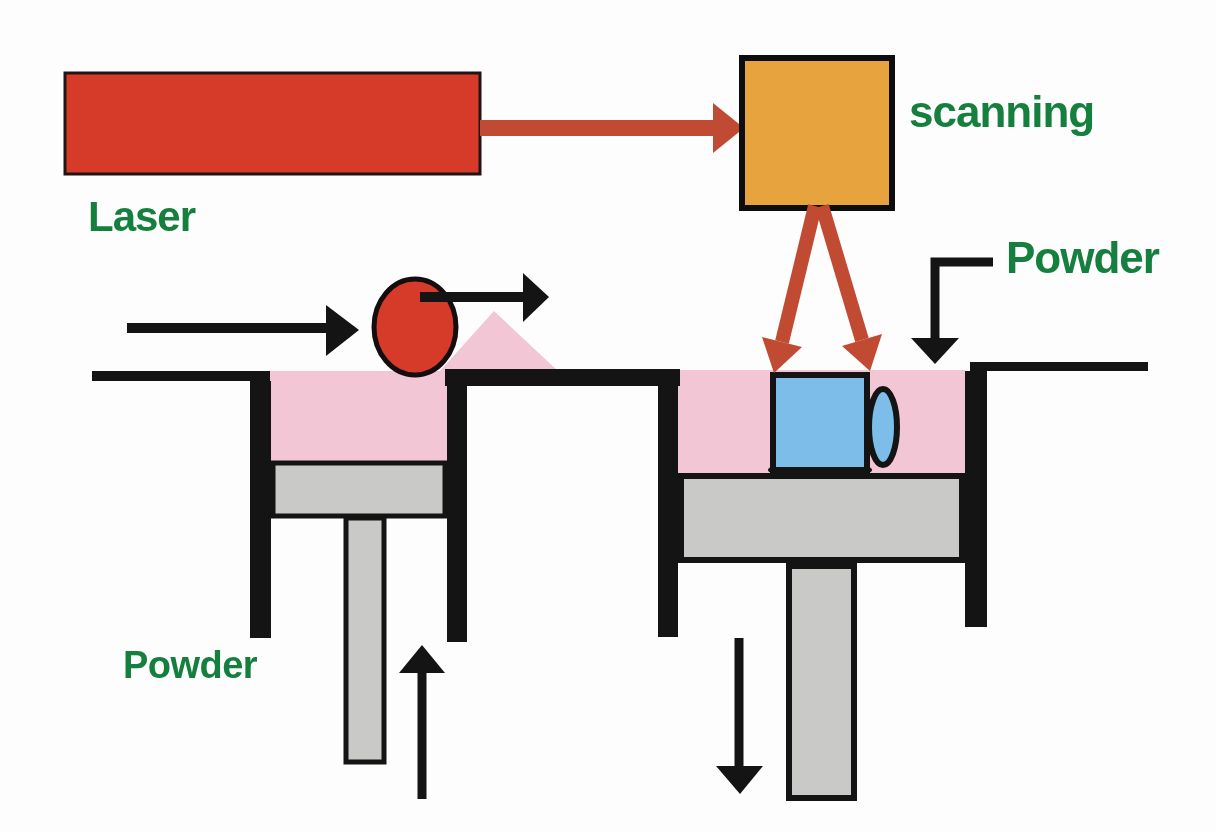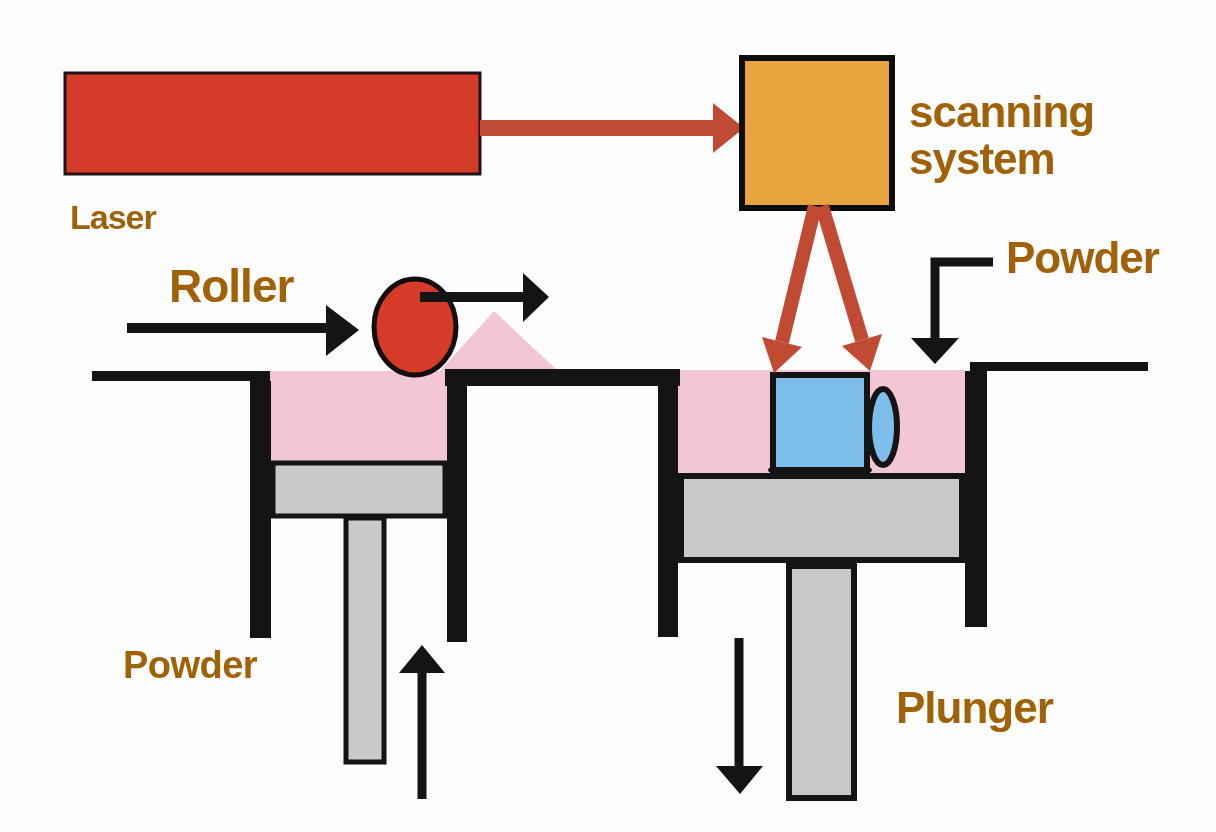--- a/index.html
+++ b/index.html
@@ -5,25 +5,25 @@
   html,body{margin:0;padding:0;background:#fdfdfd;}
   #stage{
     position:relative;width:1216px;height:832px;overflow:hidden;
     background:#fdfdfd;
     font-family:"Liberation Sans","DejaVu Sans",sans-serif;
   }
   #stage svg{position:absolute;left:0;top:0;}
   .lbl{
     position:absolute;
     font-weight:700;
-    color:#a16207;
+    color:#15803d;
     letter-spacing:-1px;
     white-space:nowrap;
   }
-  .lbl-laser{left:70px;top:192px;font-size:34px;line-height:50px;}
+  .lbl-laser{left:88px;top:192px;font-size:42px;line-height:50px;}
   .lbl-scanning{left:909px;top:88px;font-size:44px;line-height:47px;}
   .lbl-roller{left:169px;top:263px;font-size:46px;line-height:46px;}
   .lbl-powder-bed{left:1006px;top:235px;font-size:44px;line-height:45px;}
   .lbl-powder-delivery{left:30px;top:643px;width:320px;text-align:center;font-size:38px;line-height:44px;letter-spacing:-0.5px;}
   .lbl-plunger{left:896px;top:685px;font-size:44px;line-height:46px;}
 </style>
 </head>
 <body>
 
 <div id="stage">
@@ -82,28 +82,25 @@
 
     <line x1="739" y1="638" x2="739" y2="767" stroke-width="9" stroke="#141414"></line>
     <polygon points="716,766 763,766 740,794" fill="#141414"></polygon>
 
   </svg>
 
   <div class="lbl lbl-laser">Laser</div>
 
   <div class="lbl lbl-scanning">
     <div>scanning</div>
-    <div>system</div>
   </div>
 
-  <div class="lbl lbl-roller">Roller</div>
 
   <div class="lbl lbl-powder-bed">
     <div>Powder</div>
   </div>
 
   <div class="lbl lbl-powder-delivery">
     <div>Powder</div>
   </div>
 
-  <div class="lbl lbl-plunger">Plunger</div>
 
 </div>
 
 </body></html>

